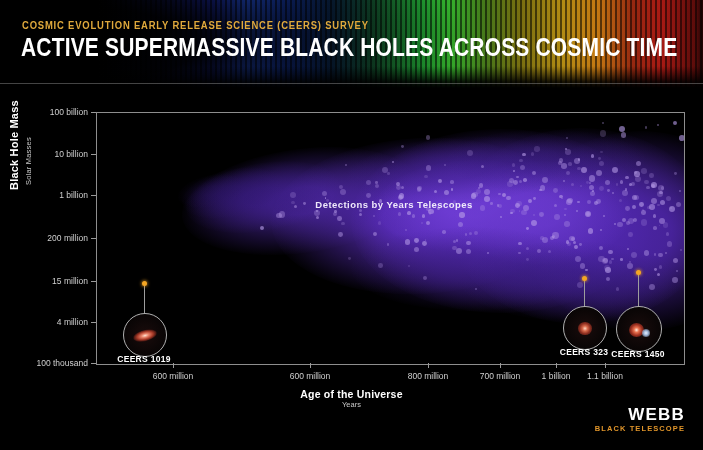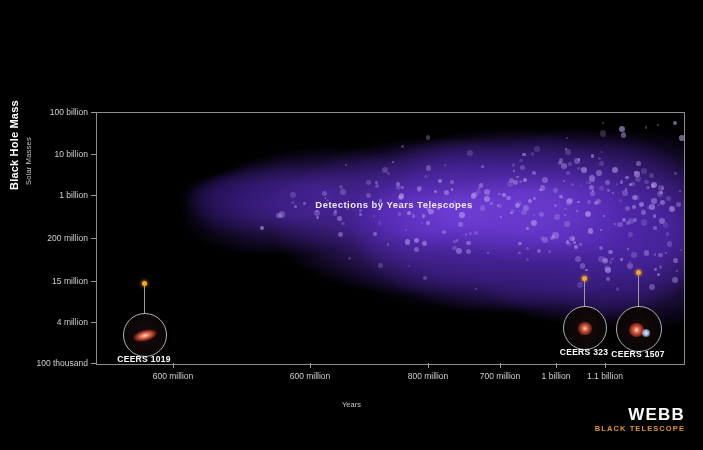--- a/index.html
+++ b/index.html
@@ -80,23 +80,32 @@
   
   .logo{position:absolute;right:18px;top:406px;text-align:right;}
   .logo-main{color:#fff;font-size:17px;font-weight:bold;letter-spacing:1.2px;line-height:17px;}
   .logo-sub{color:#e0952a;font-size:7.5px;font-weight:bold;letter-spacing:1.1px;line-height:10px;margin-top:1px;}
 </style>
 </head>
 <body>
 
 <div id="root">
 
+  <div class="header">
+    <div class="header-spectrum"></div>
+    <div class="header-vign"></div>
+    <div class="header-fadebot"></div>
+    <div class="hdr-rule"></div>
+    <div class="eyebrow">COSMIC EVOLUTION EARLY RELEASE SCIENCE (CEERS) SURVEY</div>
+    <div class="maintitle">ACTIVE SUPERMASSIVE BLACK HOLES ACROSS COSMIC TIME</div>
+  </div>
 
   <div class="ytitle">Black Hole Mass</div>
   <div class="ysub">Solar Masses</div>
+  <div class="xtitle">Age of the Universe</div>
   <div class="xsub">Years</div>
 
   <div class="plot">
     <div class="cloud-wrap" id="cloud">
         <div class="blob" style="left: 84px; top: 36px; width: 240px; height: 104px; background: radial-gradient(rgba(74, 38, 158, 0.95) 0%, rgba(74, 38, 158, 0.95) 18%, rgba(60, 25, 130, 0) 72%); opacity: 0.8; transform: rotate(-8deg);"></div>
         <div class="blob" style="left: 88px; top: 50px; width: 156px; height: 68px; background: radial-gradient(rgba(62, 30, 140, 0.9) 0%, rgba(62, 30, 140, 0.9) 18%, rgba(60, 25, 130, 0) 72%); opacity: 0.62; transform: rotate(-10deg);"></div>
         <div class="blob" style="left: 84px; top: 56px; width: 104px; height: 48px; background: radial-gradient(rgba(50, 24, 118, 0.85) 0%, rgba(50, 24, 118, 0.85) 18%, rgba(60, 25, 130, 0) 72%); opacity: 0.48; transform: rotate(-12deg);"></div>
         <div class="blob" style="left: 80px; top: 62px; width: 68px; height: 32px; background: radial-gradient(rgba(42, 20, 100, 0.8) 0%, rgba(42, 20, 100, 0.8) 18%, rgba(60, 25, 130, 0) 72%); opacity: 0.36; transform: rotate(-12deg);"></div>
         <div class="blob" style="left: 174px; top: 25px; width: 300px; height: 156px; background: radial-gradient(rgba(88, 44, 186, 0.97) 0%, rgba(88, 44, 186, 0.97) 18%, rgba(60, 25, 130, 0) 72%); opacity: 0.92; transform: rotate(-3deg);"></div>
         <div class="blob" style="left: 254px; top: 16px; width: 300px; height: 184px; background: radial-gradient(rgba(95, 48, 196, 0.98) 0%, rgba(95, 48, 196, 0.98) 18%, rgba(60, 25, 130, 0) 72%); opacity: 0.95;"></div>
@@ -458,21 +467,21 @@
         <div class="marker" style="left: 582px; top: 276px;"></div>
         <div class="clabel" style="left: 524px; top: 347px; width: 120px;">CEERS 323</div>
       </div>
       <div class="callout" style="left: 0px; top: 0px; width: 703px; height: 450px;">
         <div class="leader" style="left: 638px; top: 274px; height: 34px;"></div>
         <div class="thumb" style="left: 616px; top: 306px; width: 44px; height: 44px; background: radial-gradient(circle, rgb(26, 12, 12) 0%, rgb(11, 6, 6) 60%, rgb(5, 3, 3) 100%);">
           <div class="gal" style="left: 28%; top: 36%; width: 34%; height: 32%; background: radial-gradient(circle, rgb(255, 240, 226) 0%, rgb(232, 113, 79) 24%, rgb(156, 47, 32) 54%, rgba(60, 16, 12, 0) 100%);"></div>
           <div class="gal" style="left: 56%; top: 50%; width: 20%; height: 18%; background: radial-gradient(circle, rgb(232, 240, 255) 0%, rgb(159, 182, 216) 40%, rgba(80, 100, 140, 0) 100%);"></div>
         </div>
         <div class="marker" style="left: 636px; top: 270px;"></div>
-        <div class="clabel" style="left: 578px; top: 349px; width: 120px;">CEERS 1507</div>
+        <div class="clabel" style="left: 578px; top: 349px; width: 120px;">CEERS 1450</div>
       </div>
     </div>
 
   <div class="logo">
     <div class="logo-main">WEBB</div>
     <div class="logo-sub">BLACK TELESCOPE</div>
   </div>
 
 </div>
 

